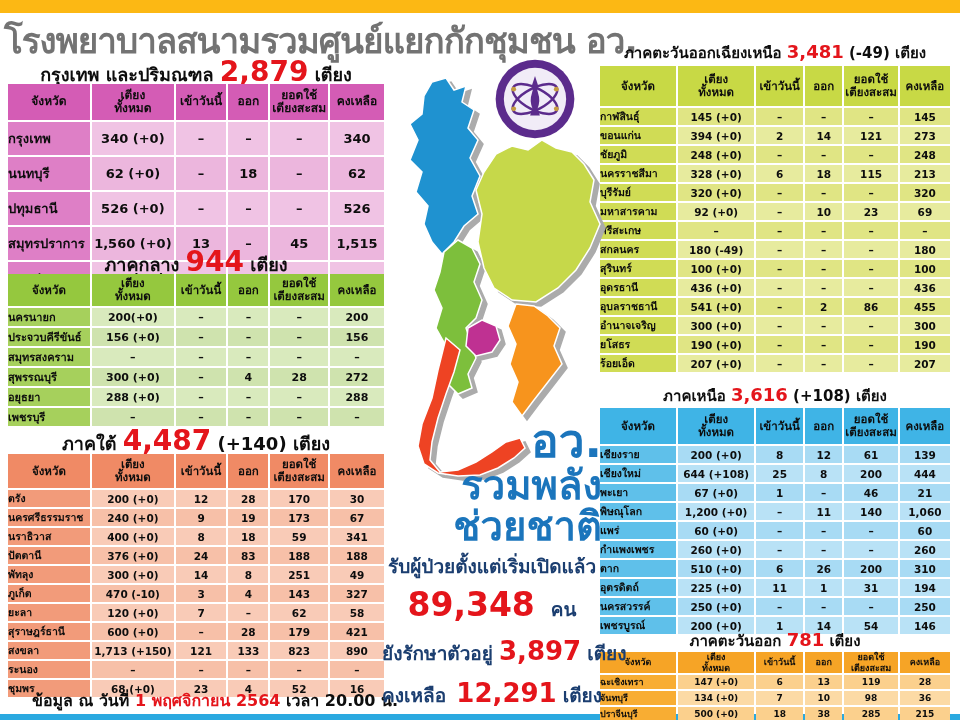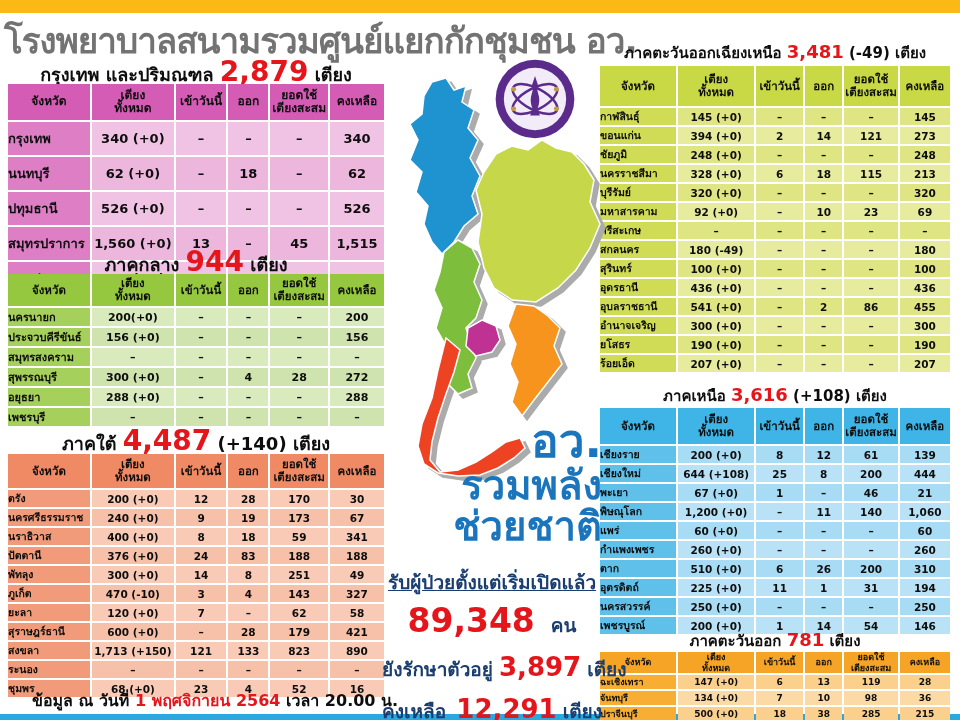--- a/index.html
+++ b/index.html
@@ -49,21 +49,21 @@
 
   
   .map-svg { position:absolute; left:388px; top:76px; width:222px; height:402px; z-index:1;
              filter:drop-shadow(5px 4px 0 #ababab); }
   .logo { position:absolute; left:494px; top:58px; width:82px; height:82px; z-index:2; }
   .center-col { position:absolute; left:382px; top:418px; width:220px; z-index:3; }
   .slogan { text-align:right; color:#1b75bc; font-weight:bold; line-height:1.02; }
   .slogan .l1 { font-size:46px; } .slogan .l2,.slogan .l3 { font-size:40px; }
   .navy { color:#1b3e70; font-weight:bold; }
   .red-big { color:#e4151b; font-weight:bold; }
-  .admit-label { margin-top:20px; font-size:19px; text-align:center; white-space:nowrap;text-decoration:underline; }
+  .admit-label { margin-top:4px; font-size:19px; text-align:center; white-space:nowrap; }
   .admit-line { text-align:center; margin-top:4px; }
   .admit-line .red-big { font-size:33px; }
   .admit-line .unit { font-size:19px; margin-left:16px; }
   .care-line { margin-top:12px; font-size:19px; text-align:center; white-space:nowrap; }
   .care-line .red-big { font-size:26px; }
   .remain-line { margin-top:10px; font-size:19px; display:flex; justify-content:space-between; align-items:baseline; }
   .remain-line .red-big { font-size:26px; }
 </style>
 </head>
 <body>

